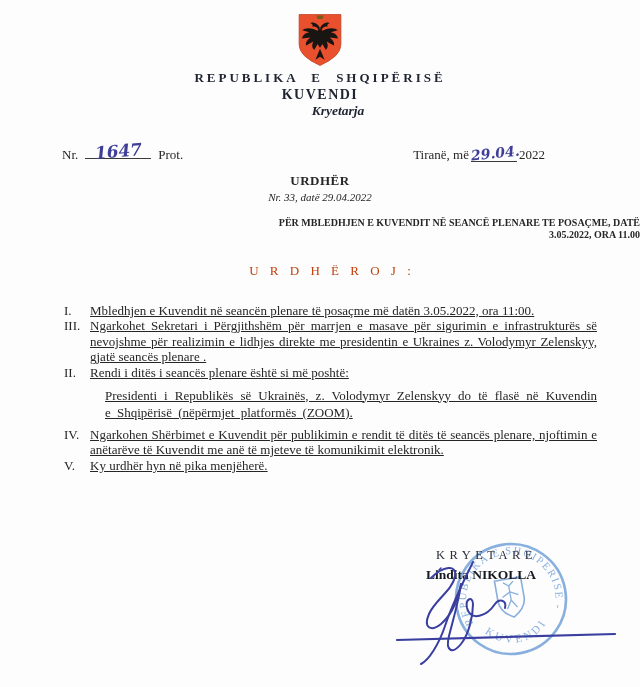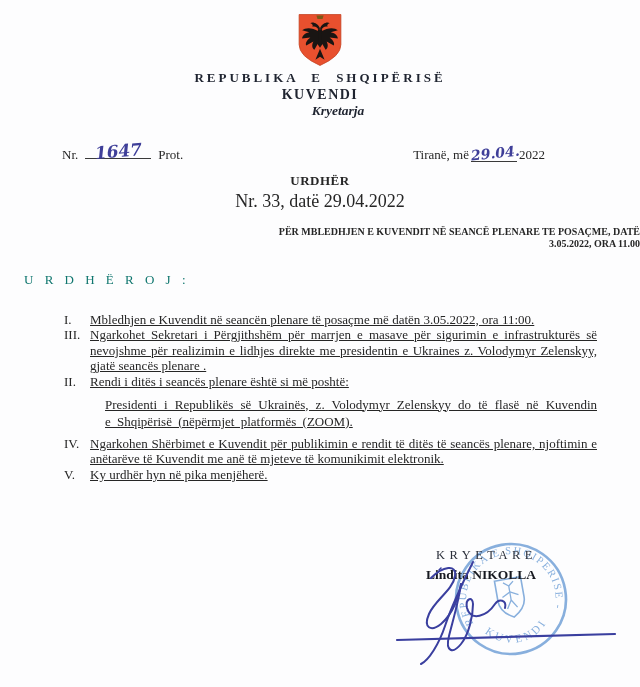--- a/index.html
+++ b/index.html
@@ -27,26 +27,26 @@
     font-family:"DejaVu Serif", serif;
     font-style:italic;font-weight:600;
     color:#3f3f99;font-size:17px;
     display:inline-block;transform:rotate(-5deg) translateY(-2px);
     white-space:nowrap;
   }
   .slot-date .hand{font-size:14px;transform:rotate(-6deg) translateY(-1px);}
   
   .order-head{margin-top:8px;text-align:center;}
   .order-heading{font-weight:bold;font-size:13px;letter-spacing:.5px;}
-  .order-sub{margin-top:2px;font-size:18px;}
+  .order-sub{margin-top:2px;font-size:11px;font-style:italic;}
   
   .doc-title{margin-top:14px;text-align:right;font-weight:bold;font-size:10px;line-height:1.18;}
   
   .legal{margin:10px 0 0 62px;font-size:13px;}
-  .command{margin-top:22px;text-align:left;letter-spacing:4px;font-size:13px;color:#0f766e;margin-left:24px;}
+  .command{margin-top:22px;text-align:center;letter-spacing:4px;font-size:13px;color:#c2410c;margin-left:24px;}
   .items{margin:24px 43px 0 64px;}
   .item{display:flex;line-height:1.2;}
   .marker{flex:0 0 26px;}
   .itext{flex:1;text-align:justify;text-decoration:underline;}
   .sub{margin:6px 0 6px 15px;text-align:justify;line-height:1.32;word-spacing:3px;}
   
   .sign-block{position:absolute;left:395px;top:540px;width:235px;height:147px;}
   .stamp{position:absolute;left:57px;top:0;opacity:.82;}
   .role{position:absolute;left:41px;top:8px;letter-spacing:4.5px;font-size:12.5px;color:#2b2f3a;text-align:right;}
   .name{position:absolute;left:31px;top:27px;font-weight:bold;font-size:13.5px;color:#16181f;}

